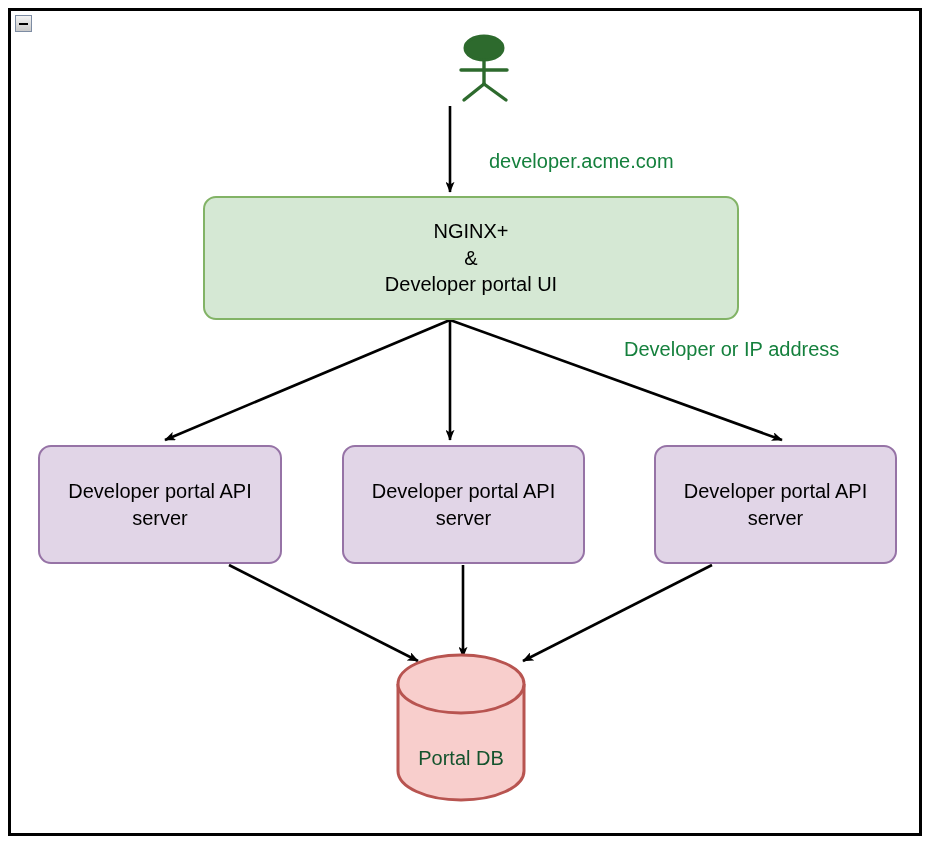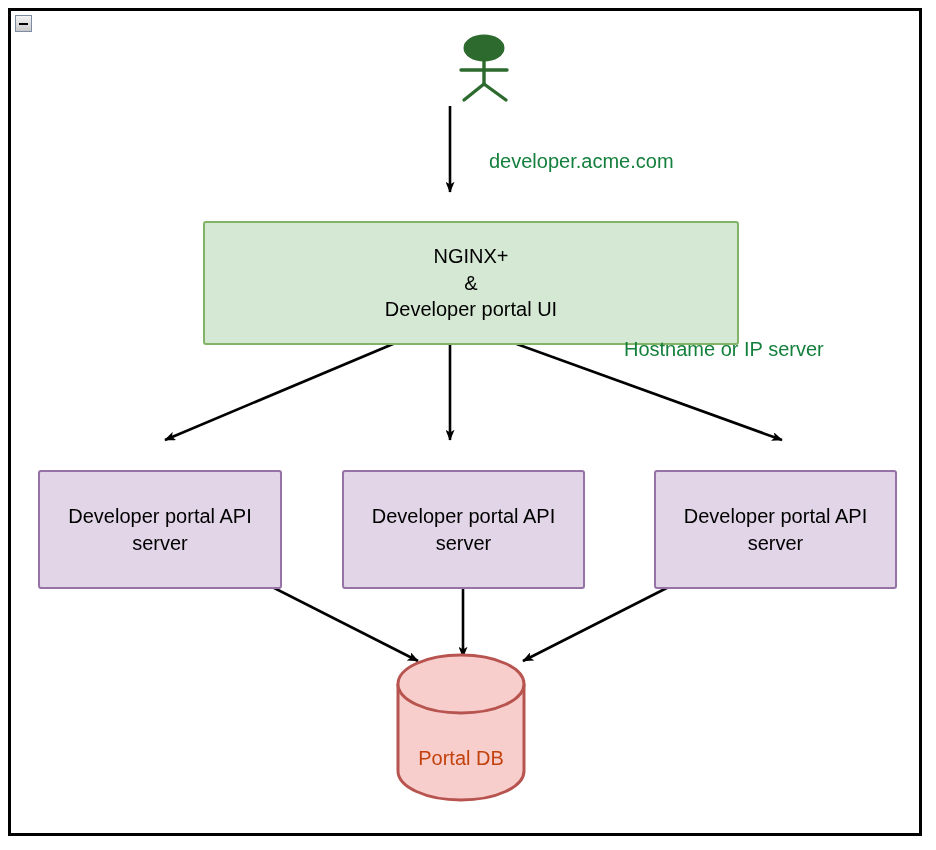--- a/index.html
+++ b/index.html
@@ -63,36 +63,35 @@
     align-items: center;
     justify-content: center;
     text-align: center;
     font-size: 20px;
     color: #000000;
     line-height: 1.32;
     white-space: pre-line;
     z-index: 10;
   }
   .rounded-box {
-    border-radius: 3px;
+    border-radius: 13px;
     border-width: 2px;
     border-style: solid;
-    margin-top: 25px;
   }
   .edge-label {
     position: absolute;
     font-size: 20px;
     color: #15803d;
     white-space: nowrap;
     z-index: 12;
   }
   .db-label {
     position: absolute;
     font-size: 20px;
-    color: #c2410c;
+    color: #14532d;
     white-space: nowrap;
     z-index: 14;
     text-align: center;
   }
 </style>
 </head>
 <body>
 
 <div id="canvas">
 
@@ -153,15 +152,15 @@
 
   <div class="node rounded-box" style="left:654px; top:445px; width:243px; height:119px; background:#e1d5e7; border-color:#9673a6;">
     <span>Developer portal API
 server</span>
   </div>
 
   <div class="db-label" style="left:398px; top:747px; width:126px;">Portal DB</div>
 
   <div class="edge-label" style="left:489px; top:150px;">developer.acme.com</div>
 
-  <div class="edge-label" style="left:624px; top:338px;">Hostname or IP server</div>
+  <div class="edge-label" style="left:624px; top:338px;">Developer or IP address</div>
 
 </div>
 
 </body></html>

